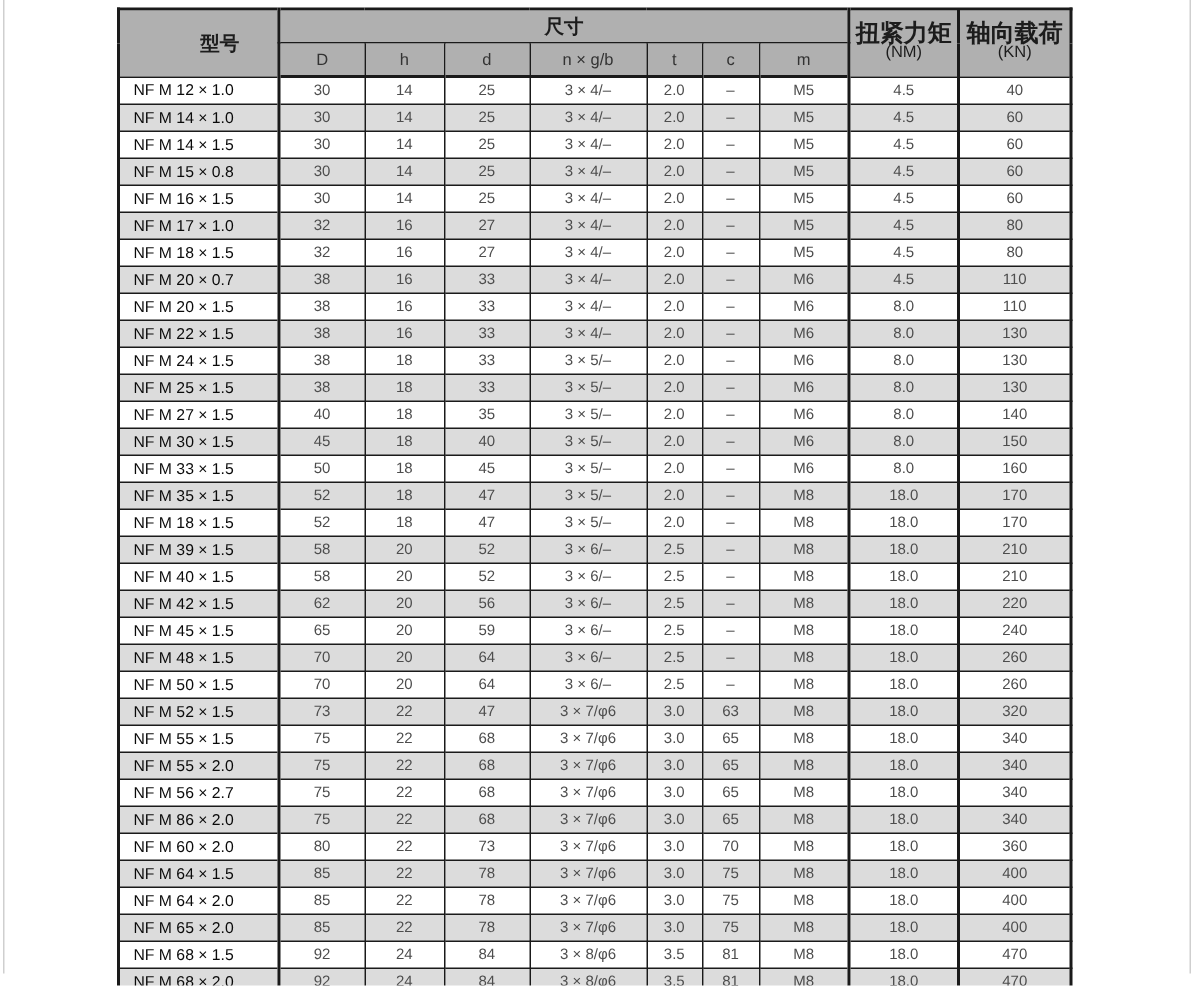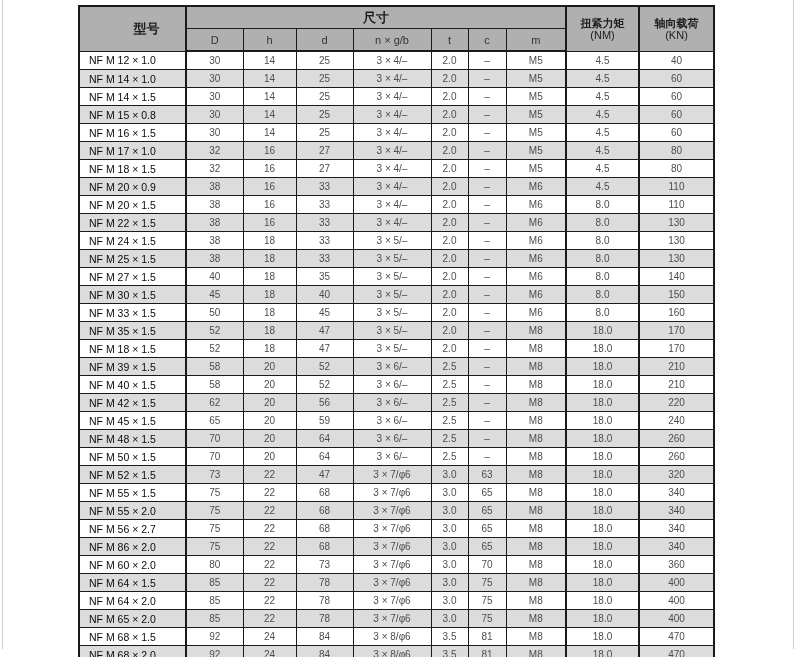--- a/index.html
+++ b/index.html
@@ -25,21 +25,21 @@
   .spec th,.spec td{
     border:1px solid var(--line);
     padding:0;margin:0;overflow:hidden;white-space:nowrap;
     text-align:center;vertical-align:middle;
   }
   .spec thead th{background:var(--header-bg);}
   .spec thead tr.head-top th{height:21px;}
   .spec thead tr.subhead th{height:21px;border-bottom:2px solid var(--line);}
   .zh{font-size:13px;font-weight:bold;color:#1c1c1c;}
   .unit{font-size:11px;font-weight:normal;color:#1c1c1c;line-height:11px;}
-  .zh-line{font-size:11px;font-weight:bold;color:#1c1c1c;line-height:14px;}
+  .zh-line{font-size:16px;font-weight:bold;color:#1c1c1c;line-height:14px;}
   .subhead th{font-size:11px;font-weight:normal;color:#333333;}
   .spec tbody td{
     height:17px;font-size:10px;color:#4d4d4d;
   }
   .spec tbody tr:nth-child(even) td{background:var(--stripe-bg);}
   .spec td.model{
     text-align:left;padding-left:9px;
     font-weight:normal;font-size:10.5px;color:#0a0a0a;
     border-right:2px solid var(--line);
   }
@@ -168,21 +168,21 @@
         <td>16</td>
         <td>27</td>
         <td>3 × 4/–</td>
         <td>2.0</td>
         <td>–</td>
         <td>M5</td>
         <td class="torque">4.5</td>
         <td class="load">80</td>
       </tr>
       <tr>
-        <td class="model">NF M 20 × 0.9</td>
+        <td class="model">NF M 20 × 0.7</td>
         <td>38</td>
         <td>16</td>
         <td>33</td>
         <td>3 × 4/–</td>
         <td>2.0</td>
         <td>–</td>
         <td>M6</td>
         <td class="torque">4.5</td>
         <td class="load">110</td>
       </tr>

